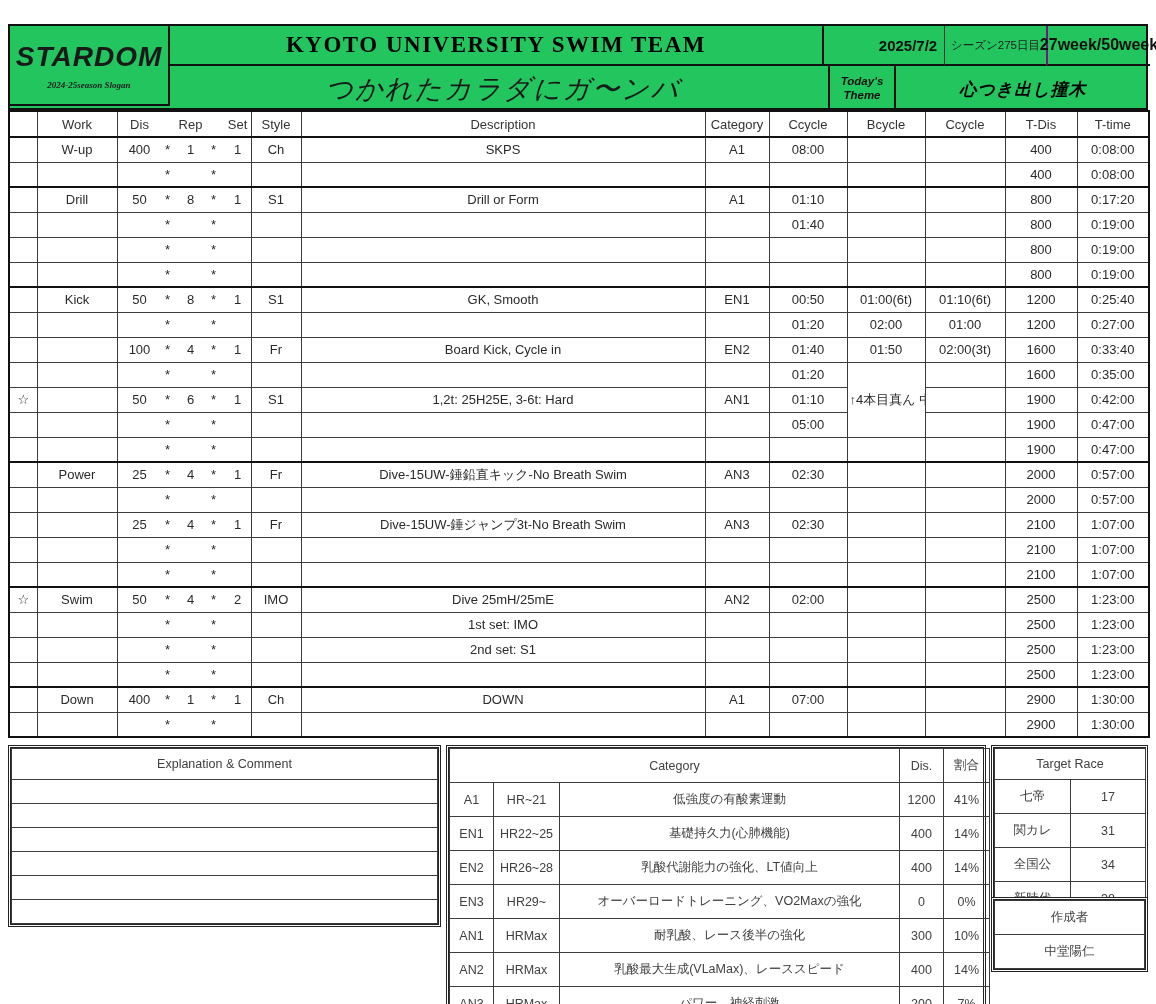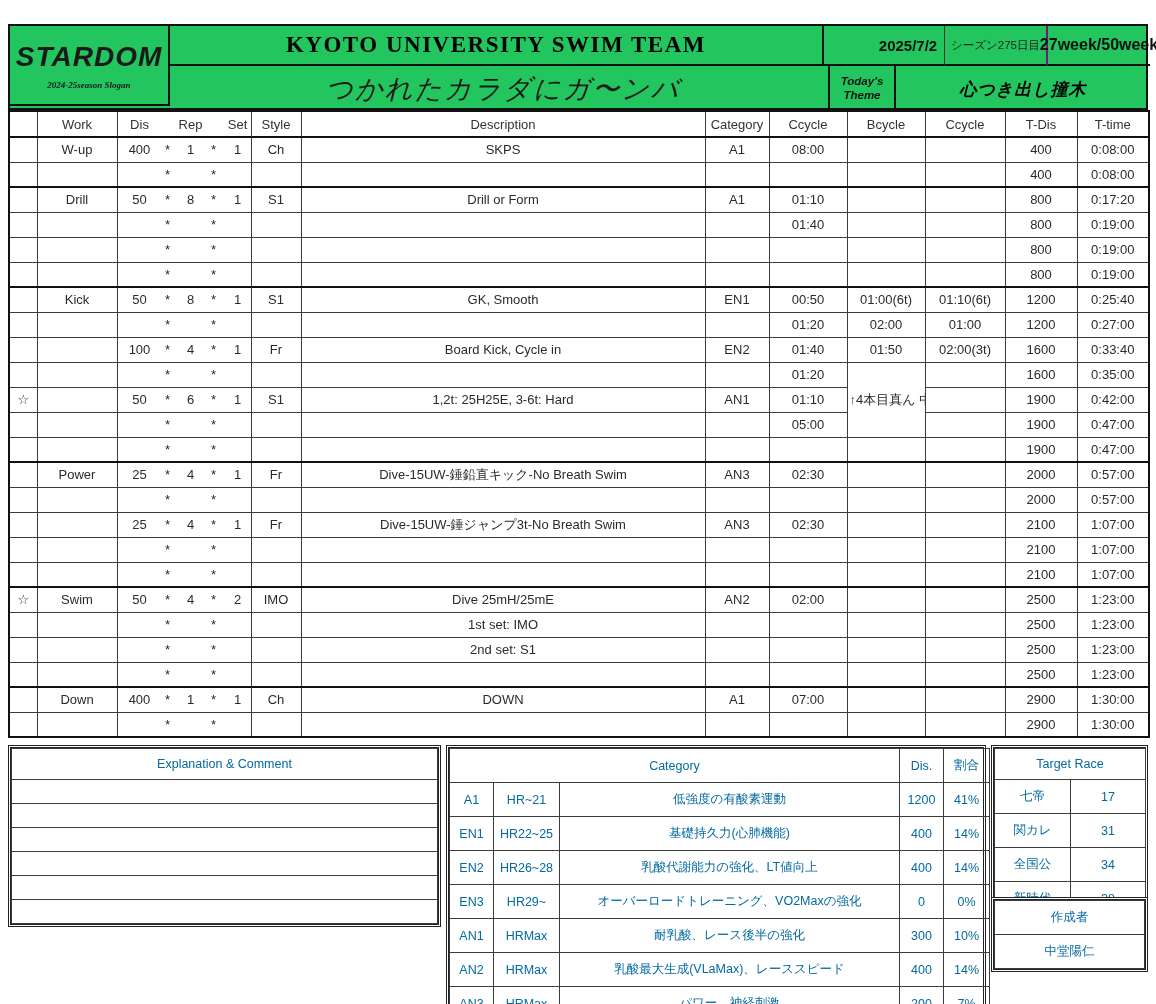--- a/index.html
+++ b/index.html
@@ -39,21 +39,21 @@
   table.main tr.sec > td { border-top:2px solid #111; }
   .block-grid { display:grid; grid-template-columns:40px 16px 30px 16px 32px; width:130px; margin:0 auto; }
   .block-grid span { display:block; text-align:center; }
   td.c-note { font-size:10.5px; vertical-align:top; padding-top:4px; line-height:2.0; white-space:pre-line; color:#333; }
   td.c-desc { font-size:12.5px; }
 
   
   .bbox { position:absolute; border:3px double #222; background:#fff; }
   .bbox table { width:100%; border-collapse:collapse; table-layout:fixed; }
   .bbox th, .bbox td { border:1px solid #3c3c3c; height:24px; font-size:12.5px; font-weight:normal;
-               text-align:center; vertical-align:middle; color:#0369a1; overflow:hidden; white-space:nowrap; padding:8px 2px; }
+               text-align:center; vertical-align:middle; color:#404040; overflow:hidden; white-space:nowrap; padding:8px 2px; }
   .cat-code, .cat-hr { text-align:left; padding-left:4px; }
   .cat-desc { text-align:left; padding-left:5px; font-size:12px; }
   #explanation-box { left:8px; top:745px; width:433px; }
   #category-box { left:446px; top:745px; width:540px; }
   #target-box { left:991px; top:745px; width:157px; }
   #author-box { left:991px; top:897px; width:157px; }
 </style>
 </head>
 <body>
 

